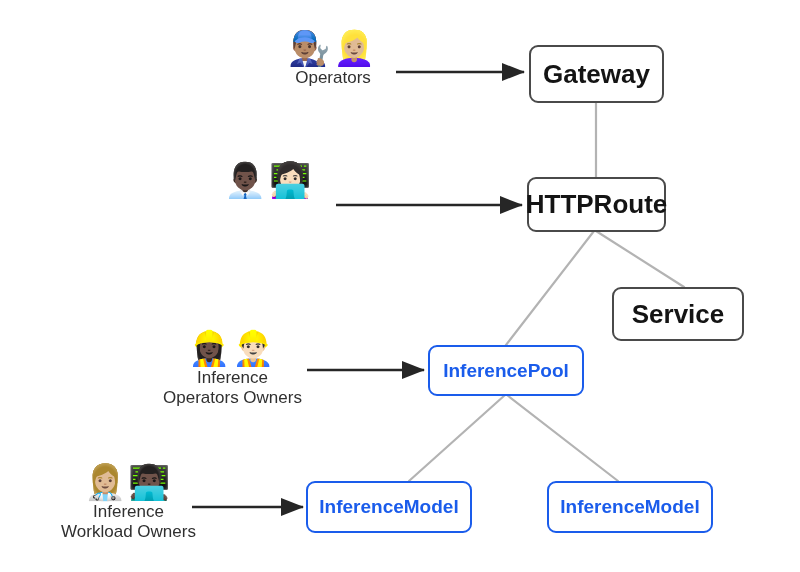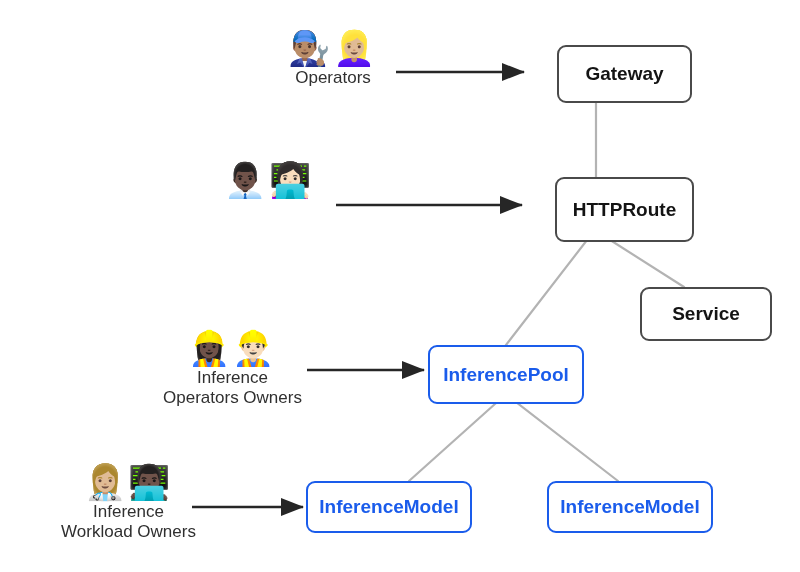--- a/index.html
+++ b/index.html
@@ -56,22 +56,21 @@
     align-items: center;
     justify-content: center;
     border-radius: 9px;
     background: #ffffff;
     font-weight: bold;
     white-space: nowrap;
   }
   .node.std {
     border: 2px solid #4a4a4a;
     color: #141414;
-    font-size: 19px;
-    margin-left: 28px;
+    font-size: 26px;
   }
   .node.infer {
     border: 2.4px solid #1a5ceb;
     color: #1a5ceb;
     font-size: 19px;
   }
 </style>
 </head>
 <body>
 
@@ -124,29 +123,29 @@
     <div class="persona-label">
       <span class="ln">Inference</span>
       <span class="ln">Workload Owners</span>
     </div>
   </div>
 
   <div class="node std" style="left:529px; top:45px; width:135px; height:58px;">
     <span>Gateway</span>
   </div>
 
-  <div class="node std" style="left:527px; top:177px; width:139px; height:65px;">
+  <div class="node std" style="left:527px; top:177px; width:139px; height:55px;">
     <span>HTTPRoute</span>
   </div>
 
   <div class="node std" style="left:612px; top:287px; width:132px; height:54px;">
     <span>Service</span>
   </div>
 
-  <div class="node infer" style="left:428px; top:345px; width:156px; height:59px;">
+  <div class="node infer" style="left:428px; top:345px; width:156px; height:51px;">
     <span>InferencePool</span>
   </div>
 
   <div class="node infer" style="left:306px; top:481px; width:166px; height:52px;">
     <span>InferenceModel</span>
   </div>
 
   <div class="node infer" style="left:547px; top:481px; width:166px; height:52px;">
     <span>InferenceModel</span>
   </div>

